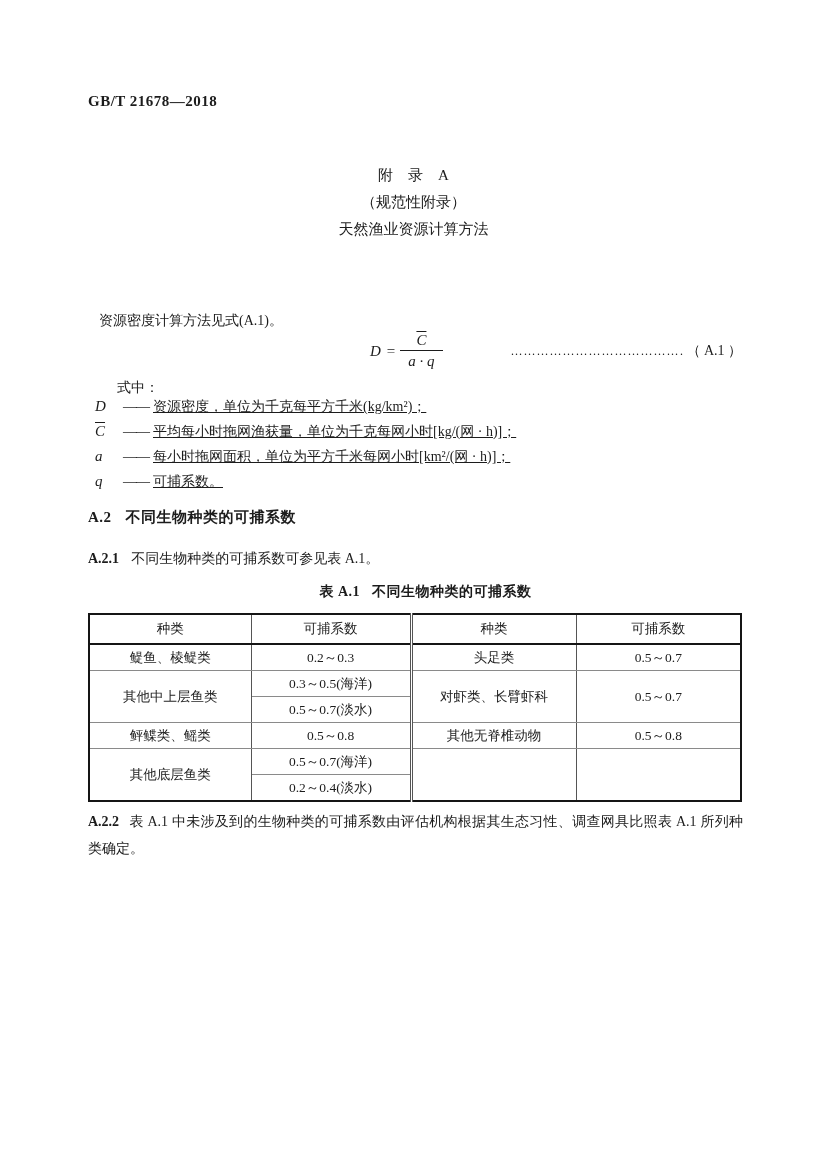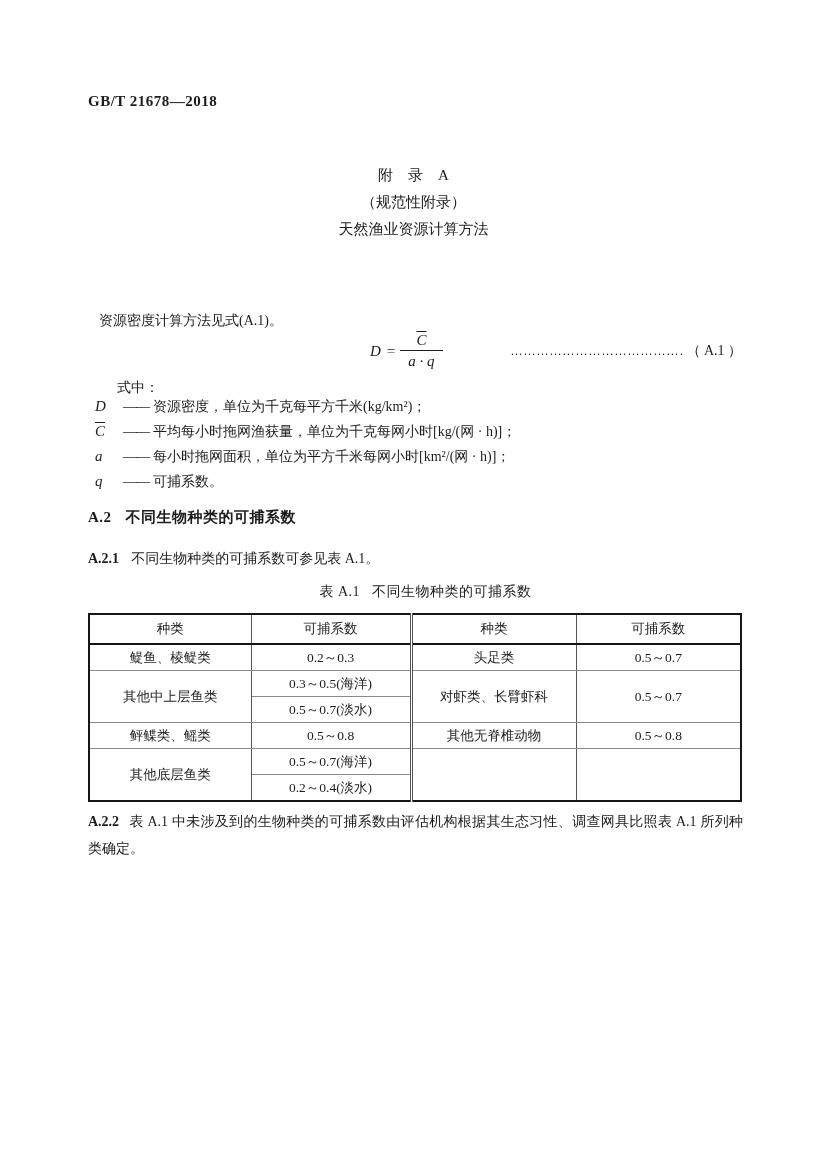--- a/index.html
+++ b/index.html
@@ -25,25 +25,25 @@
   .frac-den { border-top:1px solid #1c1c1c; padding:2px 8px 0; white-space:nowrap; }
   .leader { flex:1; overflow:hidden; white-space:nowrap; letter-spacing:1px; font-size:12px; margin:0 2px 0 68px; color:#1c1c1c; }
   .eq-label { font-size:14px; white-space:nowrap; }
 
   .where { left:117px; top:379px; font-size:14px; }
   .defs { left:95px; top:398px; font-size:14px; }
   .def-row { display:flex; align-items:baseline; height:25px; }
   .sym { width:28px; font-style:italic; font-size:15px; }
   .overlined { text-decoration:overline; }
   .dash { margin-right:4px; letter-spacing:-1px; }
-  .def-text { white-space:nowrap; }
+  .def-text { white-space:nowrap;text-decoration:underline; }
 
   .a21 { left:88px; top:550px; font-size:14px; }
   .a21-num { font-weight:bold; margin-right:12px; }
-  .tbl-caption { left:0; right:0; top:583px; text-align:center; font-weight:normal; font-size:14px; letter-spacing:0.5px;margin-left:24px; }
+  .tbl-caption { left:0; right:0; top:583px; text-align:center; font-weight:bold; font-size:14px; letter-spacing:0.5px;margin-left:24px; }
   .cap-num { margin-right:12px; }
 
   .tbl-wrap { left:88px; top:613px; }
   table.coef { border-collapse:collapse; table-layout:fixed; font-size:13.5px; }
   table.coef col.c1 { width:162px; } table.coef col.c2 { width:160px; }
   table.coef col.c3 { width:165px; } table.coef col.c4 { width:165px; }
   table.coef { border:2px solid #151515; }
   table.coef th, table.coef td {
     text-align:center; vertical-align:middle; font-weight:normal;
     border-top:1px solid #8a8a8a; border-bottom:1px solid #8a8a8a;

